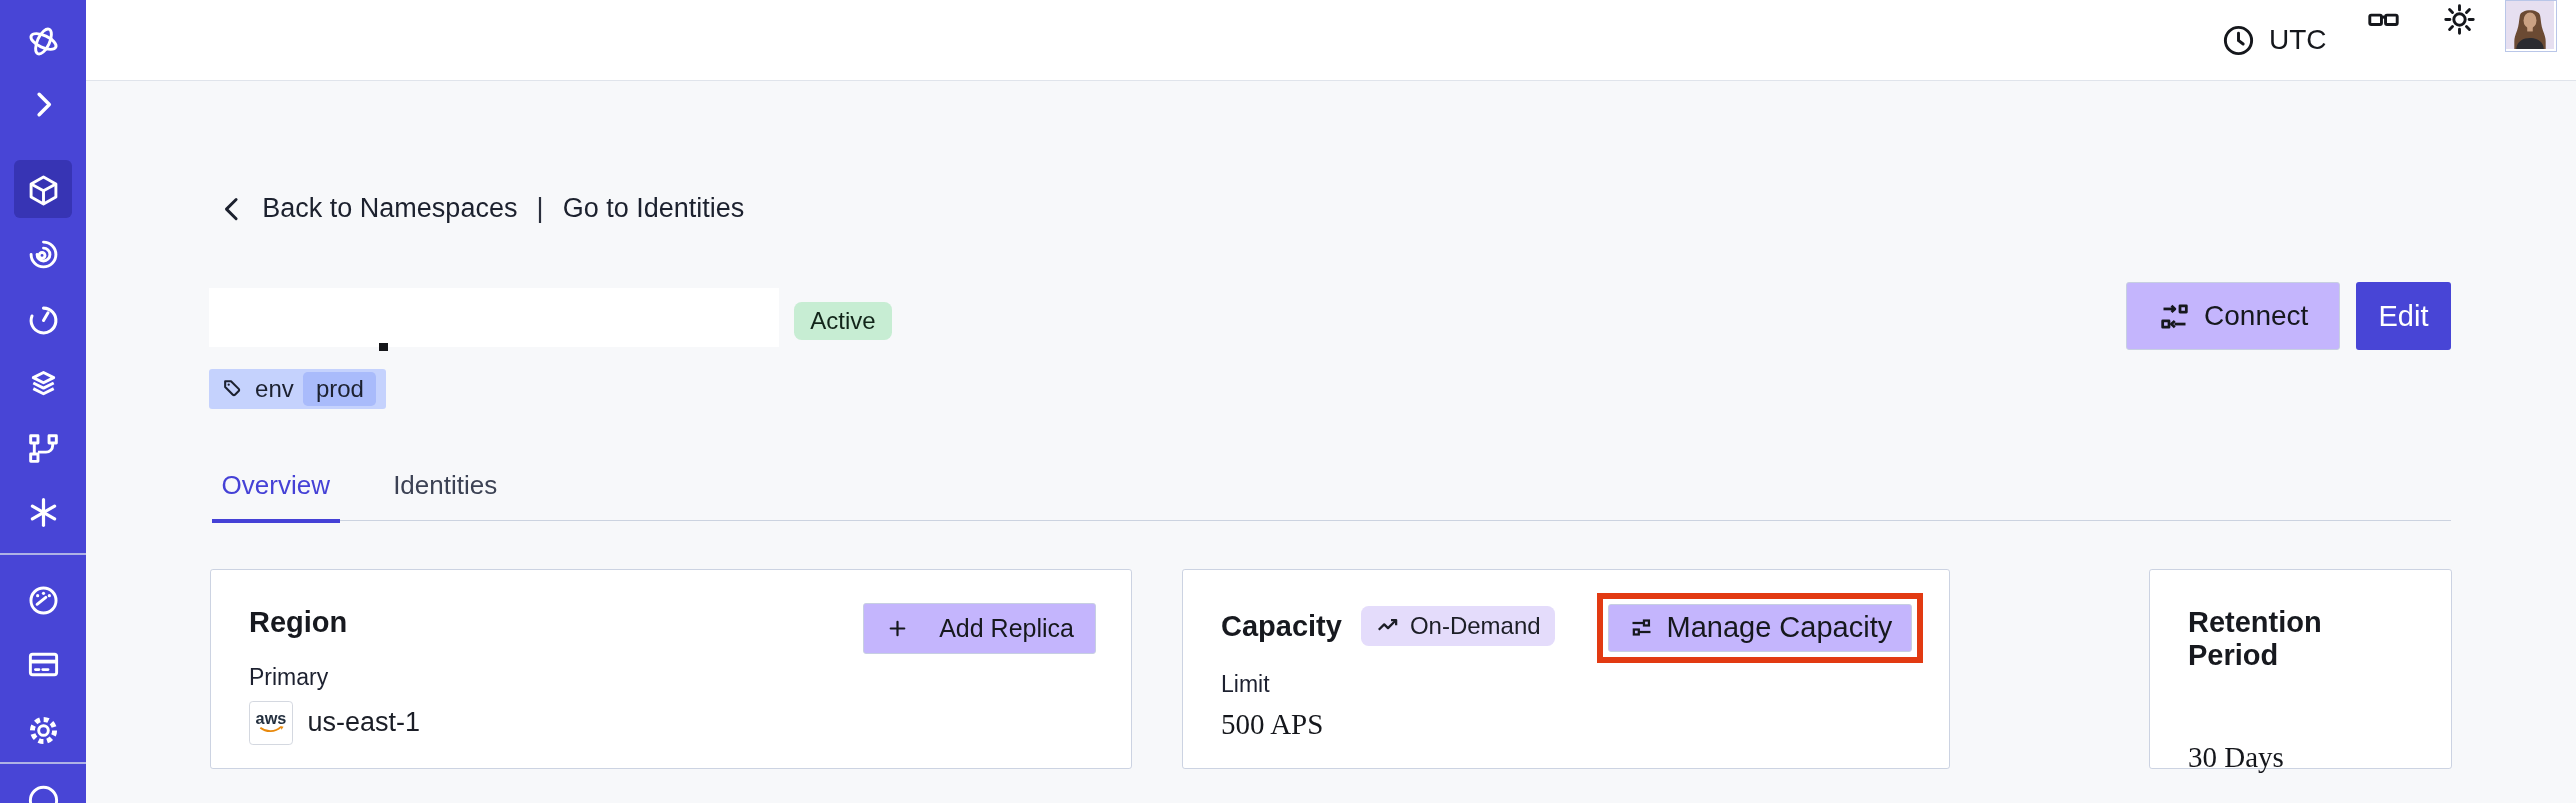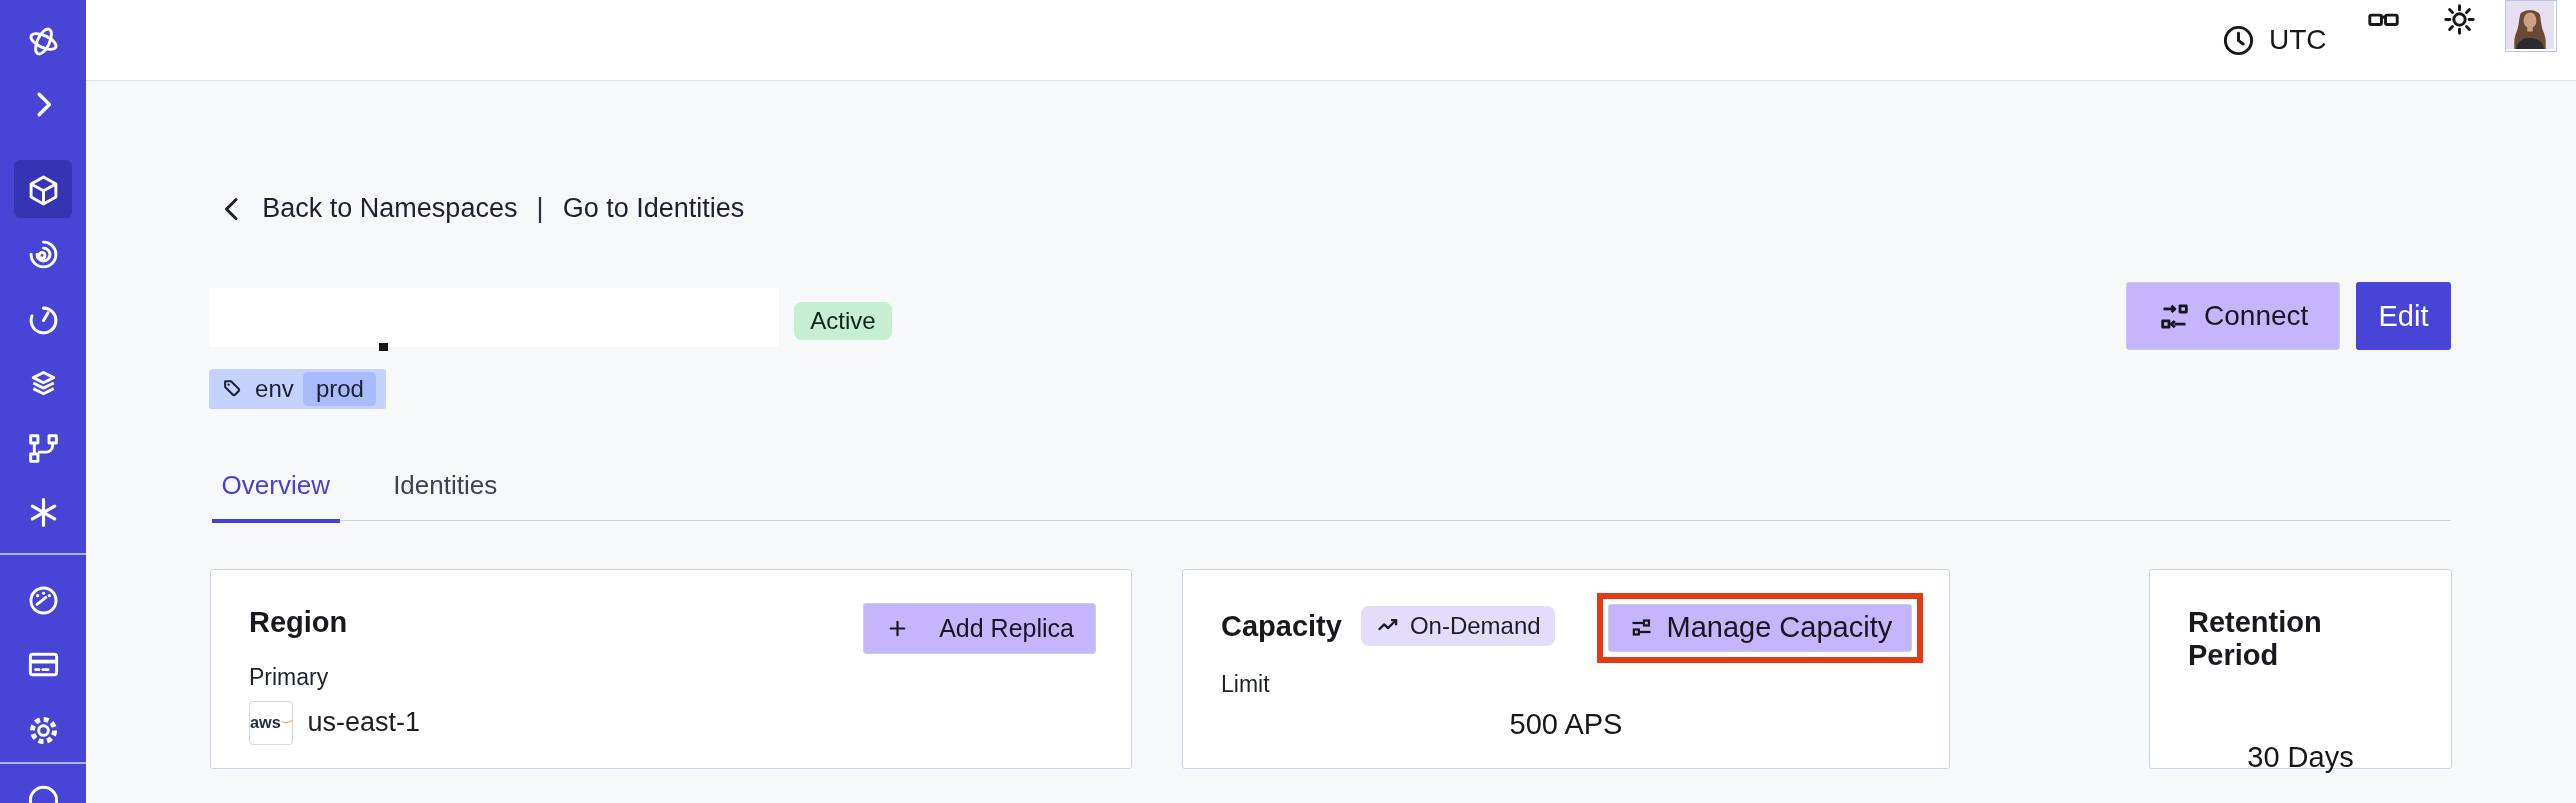--- a/index.html
+++ b/index.html
@@ -47,25 +47,25 @@
   .tab{font-size:26px;font-weight:500;color:#3c4254;padding:3.8px 9.6px 18px 9.6px;border-bottom:4.8px solid transparent;margin-bottom:-2.9px;cursor:pointer;}
   .tab.active{color:#4541d6;border-bottom-color:#4541d6;}
 
   .card{position:absolute;top:487px;height:200px;background:#fff;border:1.9px solid #ccd3e2;border-radius:2.9px;box-sizing:border-box;padding:36px 38px;}
   .card-region{left:124px;width:922px;}
   .card-capacity{left:1096px;width:768px;}
   .card-retention{left:2063px;width:303px;}
   .card-title{font-size:29px;font-weight:700;color:#17191f;}
   .card-head{display:flex;align-items:center;gap:19px;}
   .sub-label{font-size:23px;color:#1d2130;margin-top:25px;}
-  .mono-val{font-family:Liberation Sans, sans-serif;font-size:29px;color:#15171c;margin-top:9.6px;text-align:center;}
+  .mono-val{font-family:Liberation Serif, serif;font-size:29px;color:#15171c;margin-top:9.6px;}
 
   .btn-add-replica{position:absolute;right:35px;top:33px;height:51px;padding:0 21px;font-size:25px;gap:29px;}
   .region-row{display:flex;align-items:center;gap:14.4px;margin-top:9.6px;}
-  .aws-badge{width:44px;height:44px;border:1.9px solid #d4d8e0;border-radius:3.8px;background:#fff;box-sizing:border-box;display:flex;flex-direction:row;align-items:center;justify-content:center;line-height:1;}
+  .aws-badge{width:44px;height:44px;border:1.9px solid #d4d8e0;border-radius:3.8px;background:#fff;box-sizing:border-box;display:flex;flex-direction:column;align-items:center;justify-content:center;line-height:1;}
   .aws-word{font-size:16.3px;font-weight:700;color:#232f3e;letter-spacing:0;}
   .region-name{font-size:27px;color:#1b1e27;}
 
   .plan-badge{display:inline-flex;align-items:center;gap:8.6px;height:40px;padding:0 14.4px;background:#e4dcfb;border-radius:7.7px;font-size:24px;color:#1c1e26;}
   .plan-badge svg{width:26px;height:26px;}
   .annotation-box{position:absolute;right:26px;top:23px;border:6.7px solid #e23a12;padding:4.8px;background:transparent;}
   .btn-manage{height:48px;padding:0 19px;font-size:29px;gap:11.5px;}
 
   .retention-val{margin-top:69px;}
 </style>

